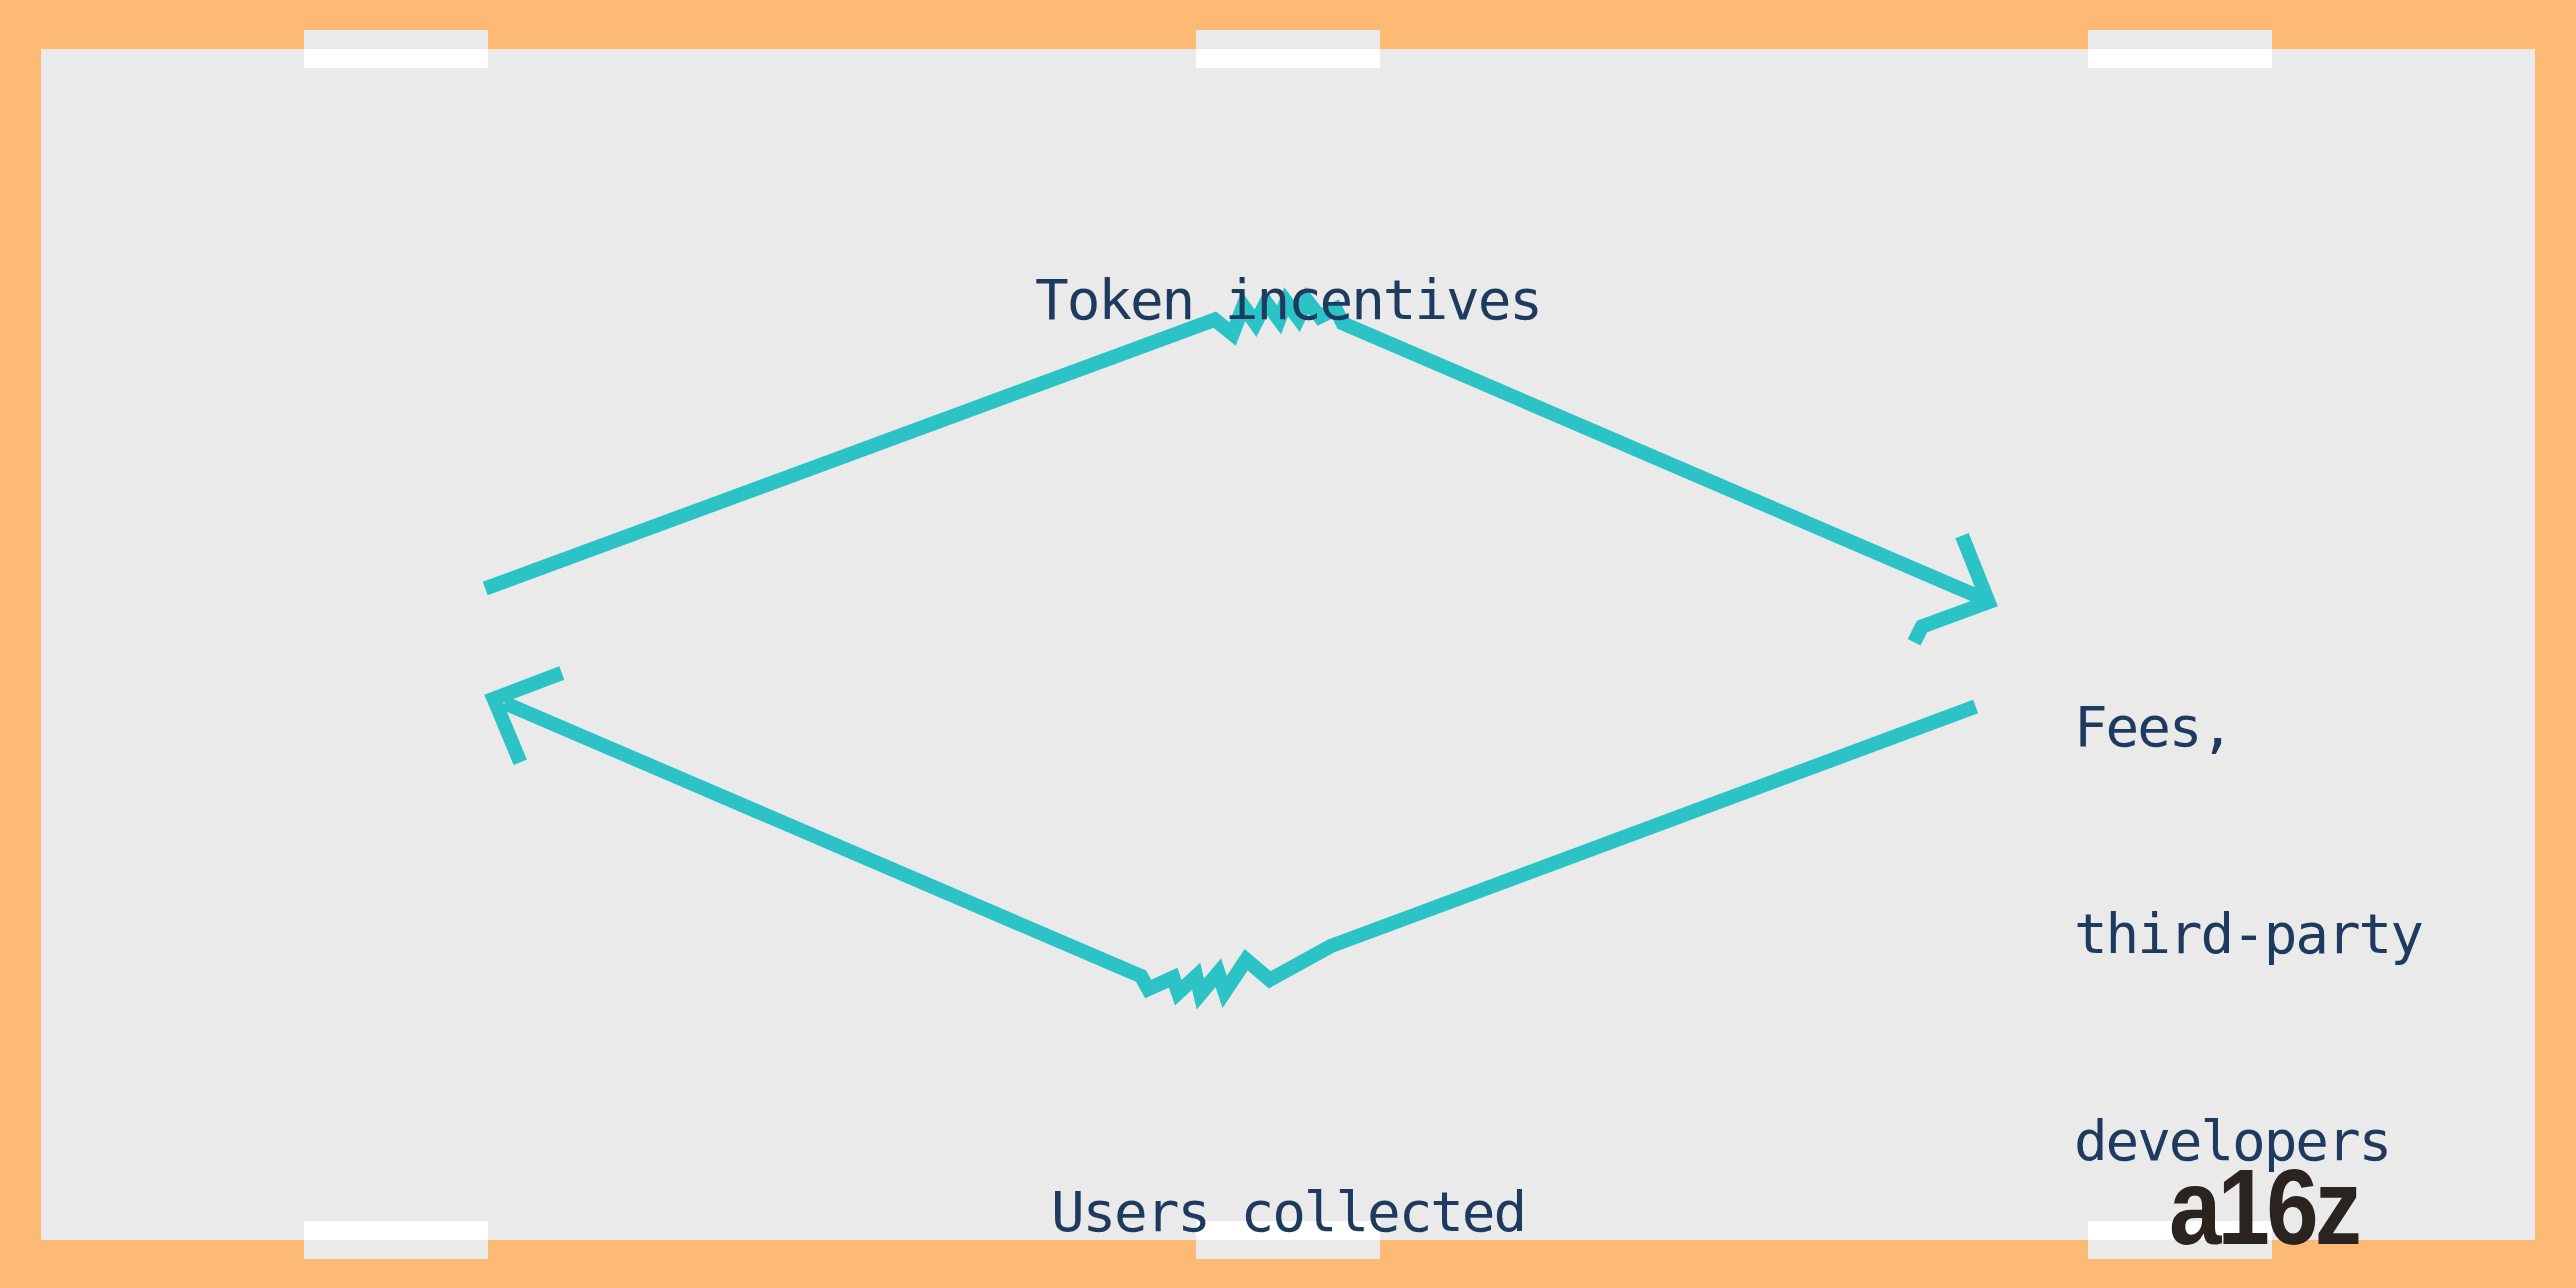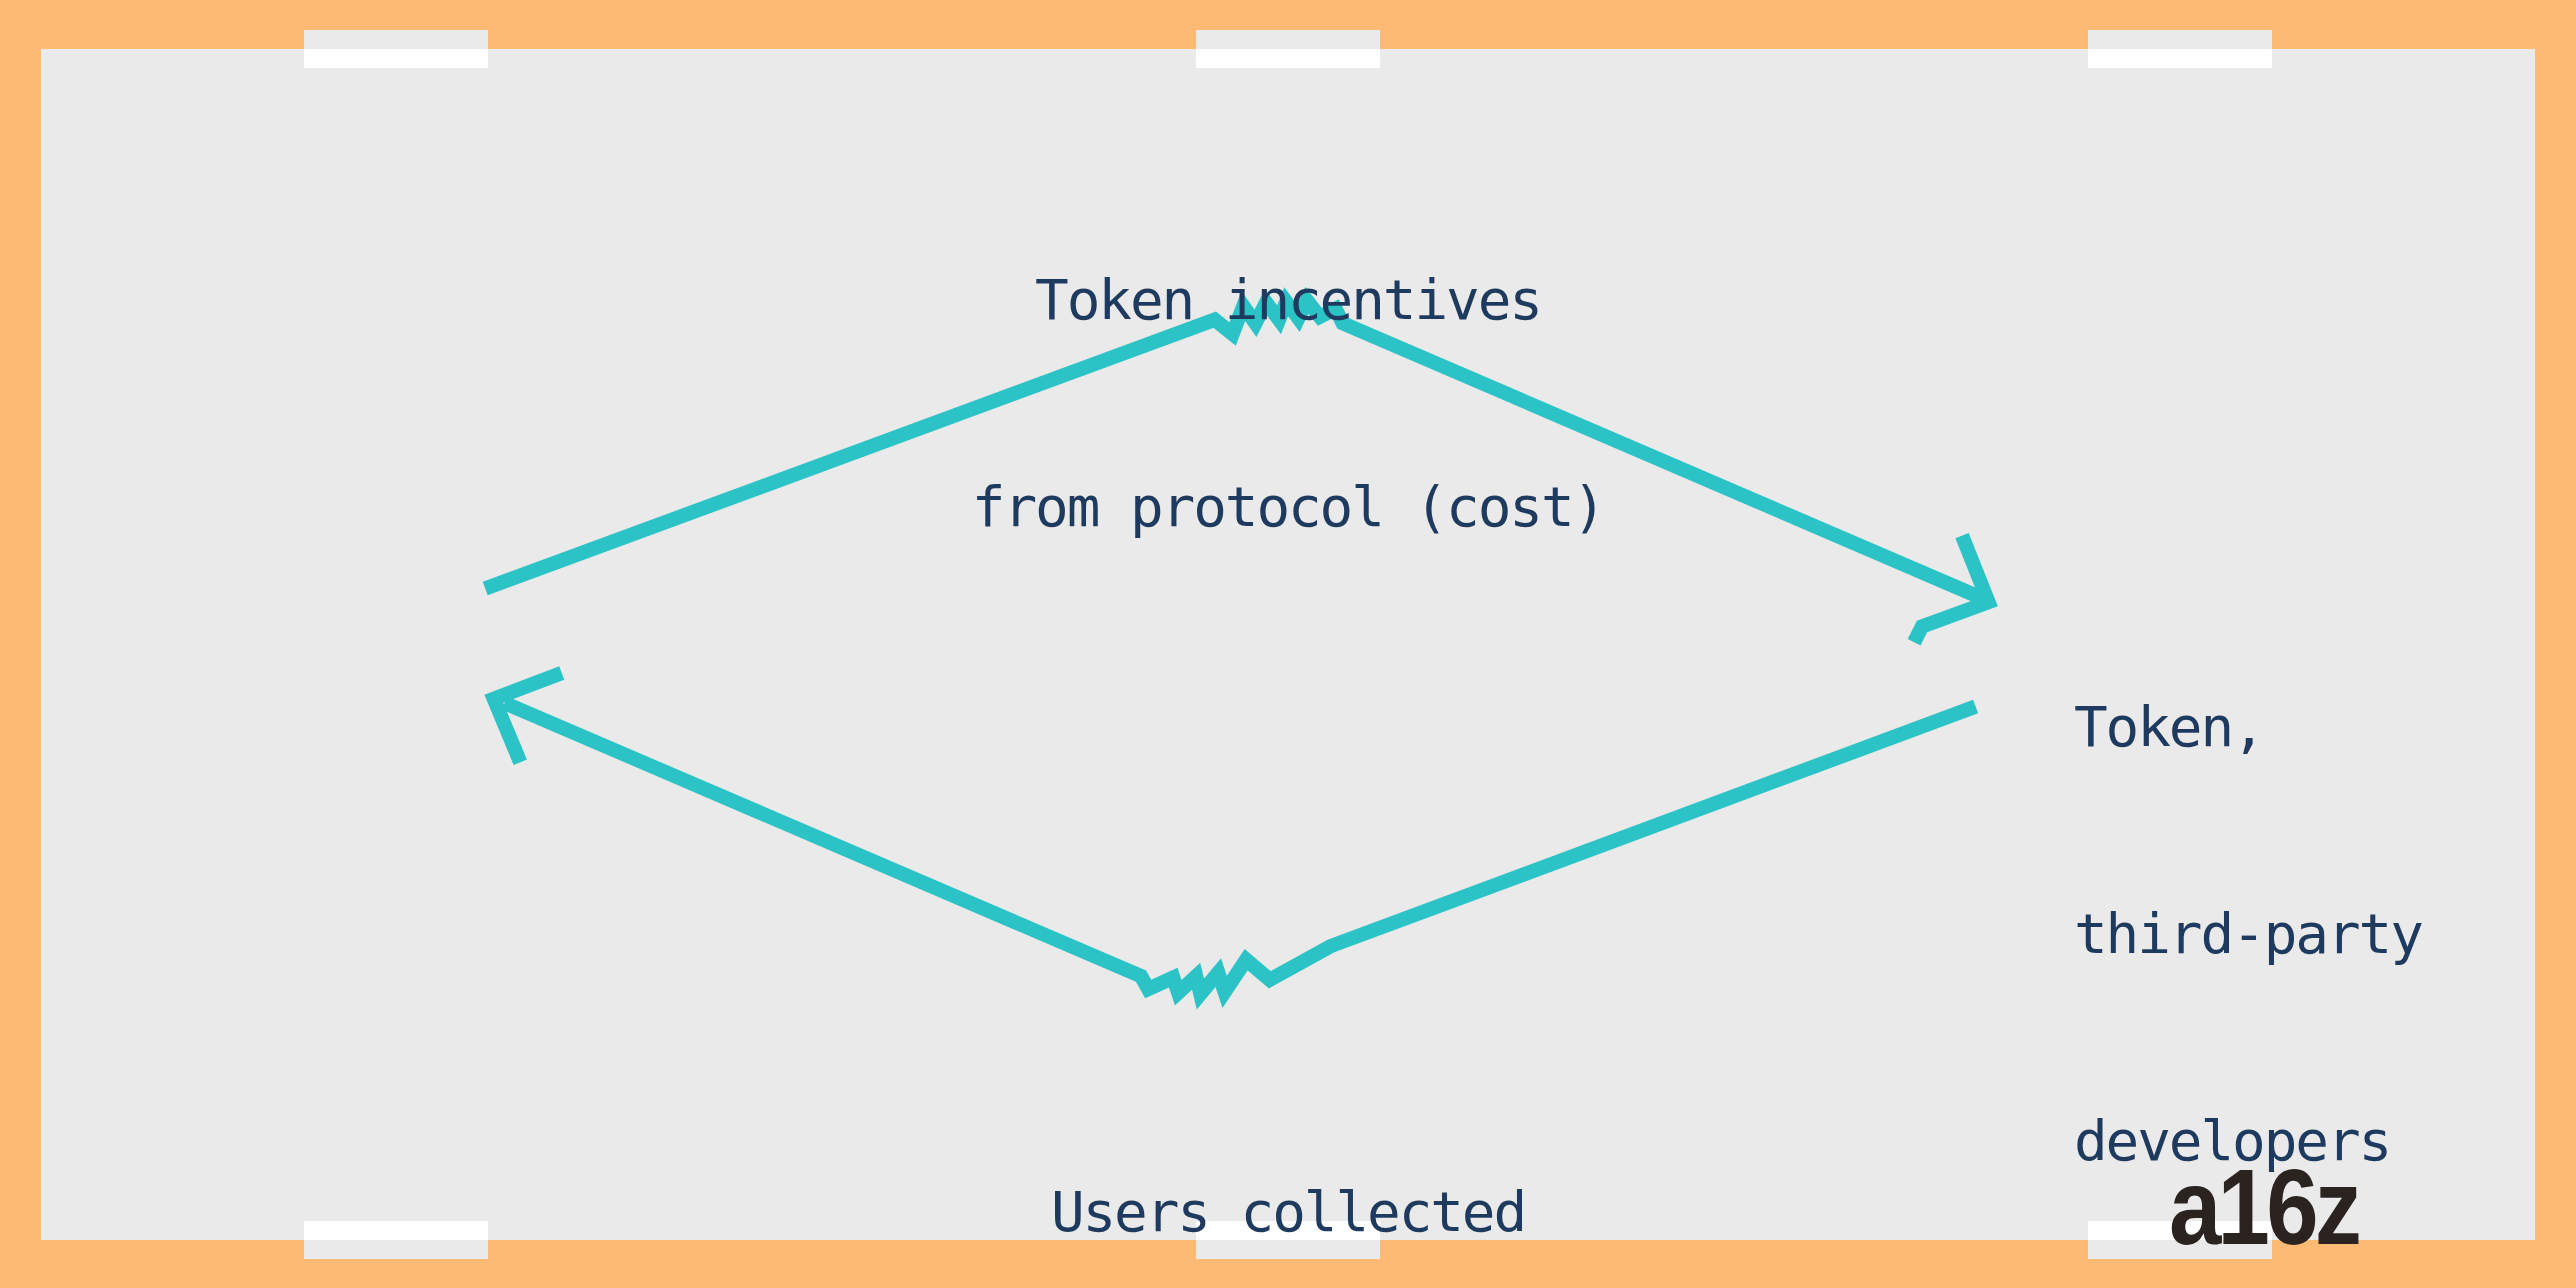--- a/index.html
+++ b/index.html
@@ -58,26 +58,25 @@
 
   <svg class="arrows" viewBox="0 0 3601 1801">
     <polyline points="678,823 1698,447 1723,467 1738,428 1755,452 1770,423 1788,447 1798,422 1815,445 1827,420 1845,443 1867,432 1877,452 2770,836" stroke="#2bc3c6"></polyline>
     <polyline points="2743,749 2780,842 2687,876 2676,898" stroke="#2bc3c6"></polyline>
     <polyline points="2762,988 1860,1323 1775,1370 1742,1342 1712,1387 1703,1360 1678,1390 1672,1365 1647,1388 1640,1367 1605,1383 1595,1365 705,983" stroke="#2bc3c6"></polyline>
     <polyline points="785,941 690,977 727,1066" stroke="#2bc3c6"></polyline>
   </svg>
 
   <div class="label center edge-top">
     <div>Token incentives</div>
-    <div>from protocol (cost)</div>
   </div>
 
 
   <div class="label node-users">
-    <div>Token,</div>
+    <div>Fees,</div>
     <div>third-party</div>
     <div>developers</div>
   </div>
 
   <div class="label center edge-bottom">
     <div>Users collected</div>
     
   </div>
 
   <div class="logo">

